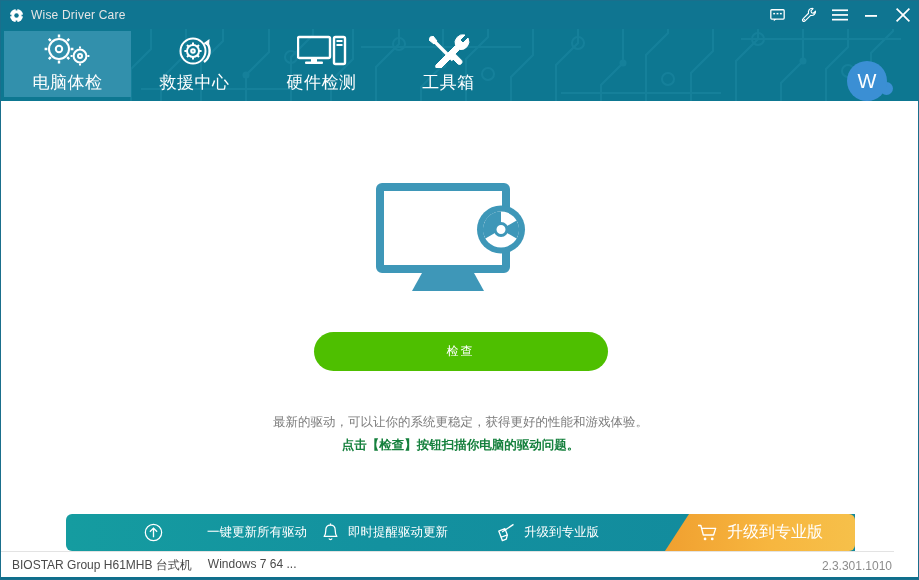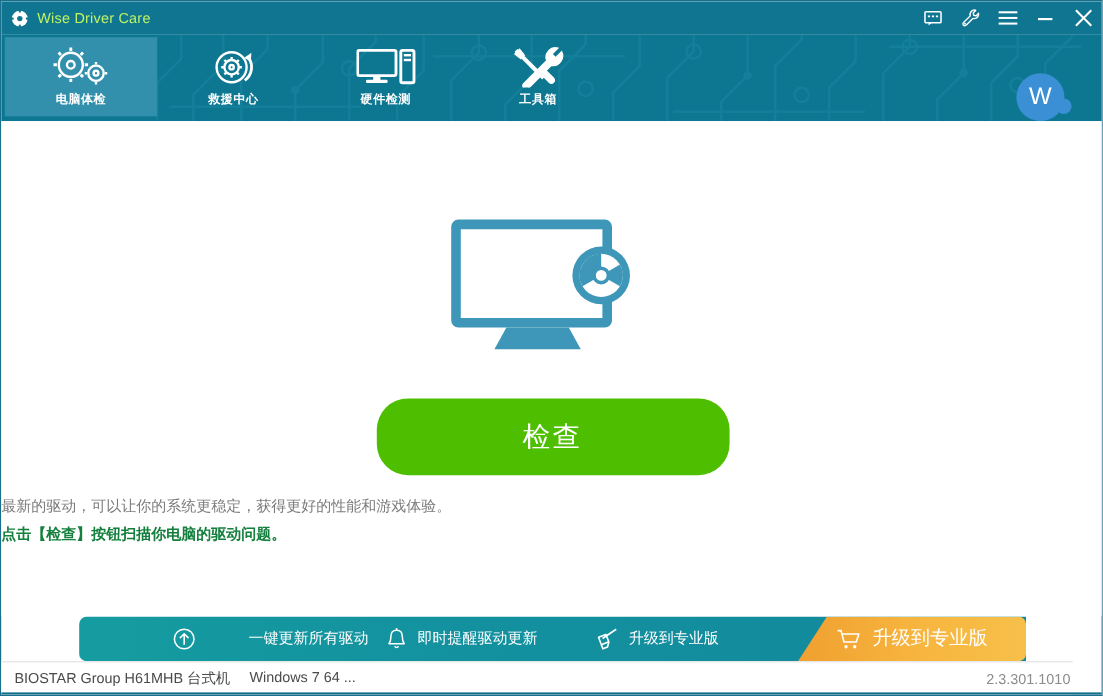--- a/index.html
+++ b/index.html
@@ -25,21 +25,21 @@
     display: flex; align-items: center;
   }
   .title-left { display: flex; align-items: center; padding-left: 8px; gap: 7px; }
   .title-logo {
     width: 15px; height: 15px;
     position: relative;
     display: flex; align-items: center; justify-content: center;
   }
   .title-logo svg { display: block; }
   .title-text {
-    color: #bef264; font-size: 12px; letter-spacing: .2px;
+    color: #e5e5e5; font-size: 12px; letter-spacing: .2px;
     white-space: nowrap;
   }
   .title-right {
     margin-left: auto; display: flex; align-items: center;
     height: 28px;
   }
   .tb-btn {
     width: 31px; height: 28px;
     display: flex; align-items: center; justify-content: center;
     color: #ffffff;
@@ -64,21 +64,21 @@
     width: 127px; height: 66px; margin-top: 2px;
     display: flex; flex-direction: column;
     align-items: center; justify-content: center;
     gap: 3px; color: #ffffff;
     position: relative; z-index: 2;
   }
   .navtab.active { background: #3290ac; }
   .navtab .nav-icon { height: 34px; display: flex; align-items: flex-end; }
   .navtab .nav-icon svg { display: block; }
   .navtab .nav-label {
-    font-size: 10px; letter-spacing: .5px; white-space: nowrap; font-weight: bold;
+    font-size: 17px; letter-spacing: .5px; white-space: nowrap;
   }
   .avatar-wrap {
     position: absolute; right: 27px; top: 32px;
     width: 46px; height: 42px; z-index: 3;
   }
   .avatar-main {
     position: absolute; left: 0; top: 0;
     width: 40px; height: 40px; border-radius: 50%;
     background: #3b8fd4;
     display: flex; align-items: center; justify-content: center;
@@ -98,31 +98,31 @@
   }
   .hero-icon {
     position: absolute; left: 50%; top: 76px;
     transform: translateX(-50%);
     width: 186px; height: 122px;
   }
   .hero-icon svg { display: block; }
   .scan-btn {
     position: absolute; left: 50%; top: 231px;
     transform: translateX(-50%);
-    width: 294px; height: 64px;
+    width: 294px; height: 39px;
     background: #4ebf00;
     border-radius: 26px; border: none;
-    color: #ffffff; font-size: 23px;
+    color: #ffffff; font-size: 12px;
     font-family: "Liberation Sans", sans-serif;
     display: flex; align-items: center; justify-content: center;
     letter-spacing: 2px;
   }
   .desc {
     position: absolute; left: 0; top: 311px;
-    width: 919px; text-align: left;
+    width: 919px; text-align: center;
   }
   .desc-line1 { font-size: 12.5px; color: #7c7c7c; line-height: 20px; }
   .desc-line2 {
     font-size: 12.5px; color: #15803d; font-weight: bold;
     line-height: 20px; margin-top: 3px;
   }
 
   
   .actionbar {
     position: absolute; left: 65px; top: 513px;

